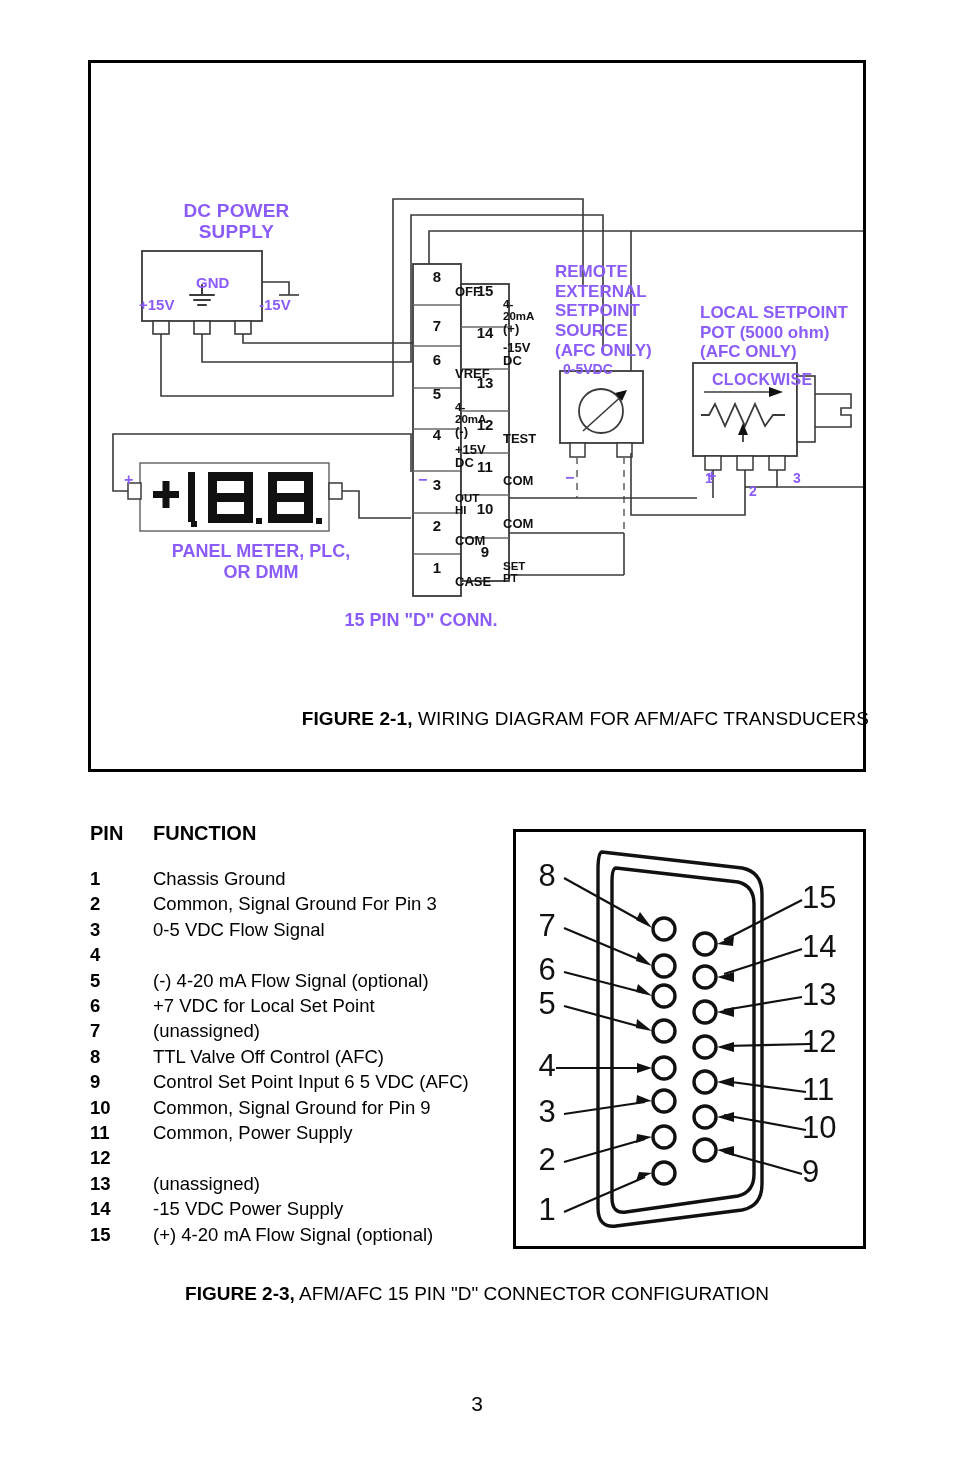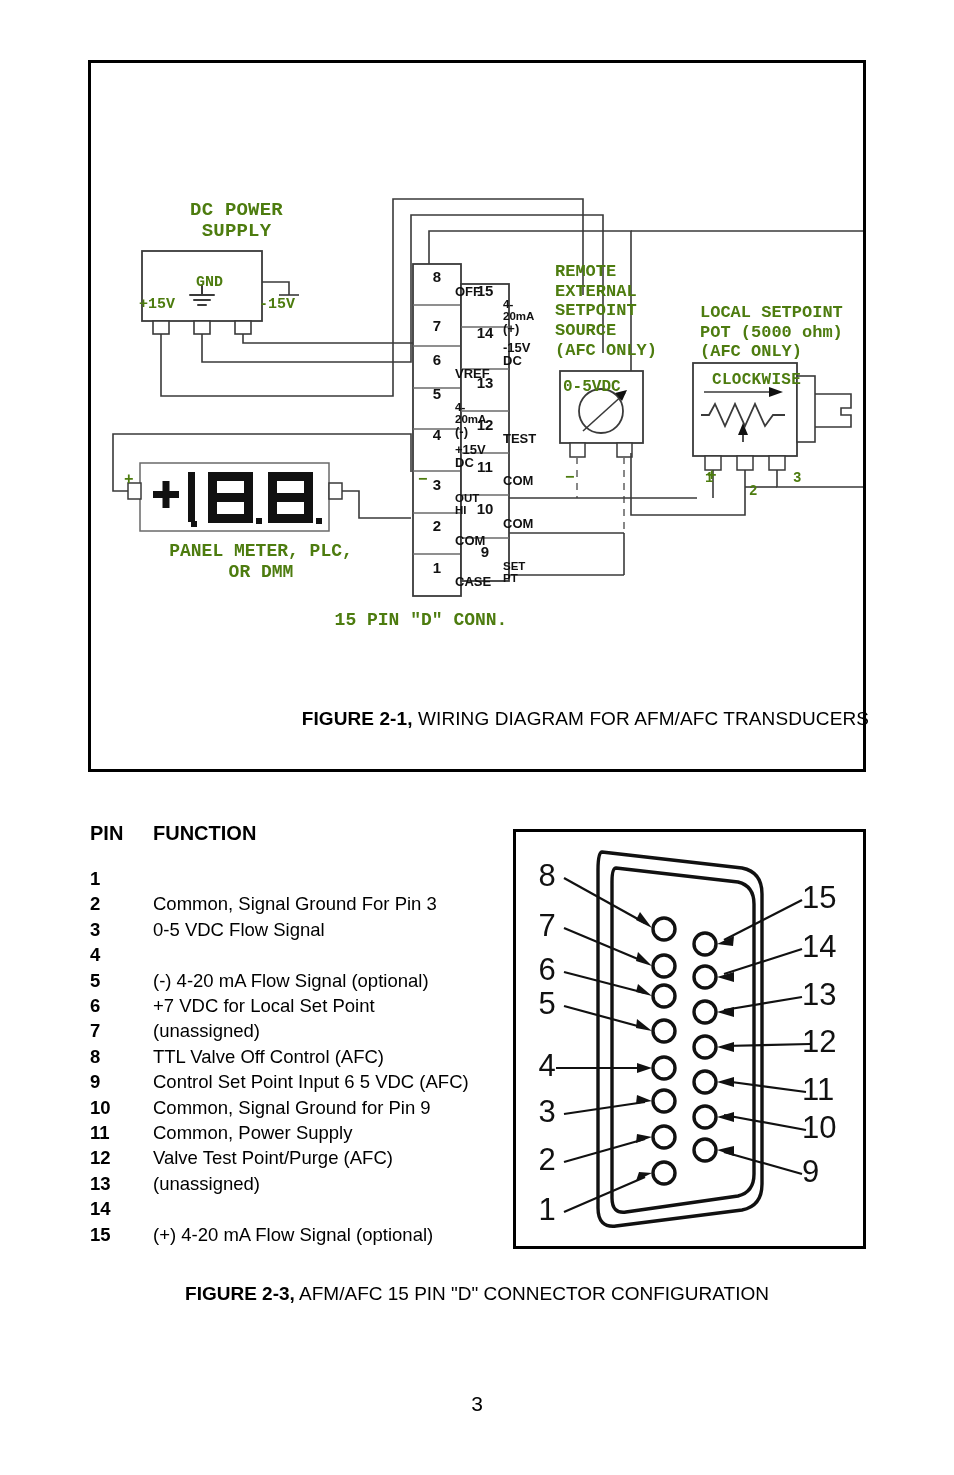--- a/index.html
+++ b/index.html
@@ -20,21 +20,21 @@
     position: absolute;
     left: 88px; top: 60px;
     width: 778px; height: 712px;
     border: 3px solid #000;
     background: #fff;
   }
 
   .diagram-svg { position: absolute; left: 0; top: 0; }
 
   
-  .lbl { position: absolute; font-family: Liberation Mono, monospace; color:#4d7c0f; white-space: pre; }
+  .lbl { position: absolute; font-family: Liberation Sans, sans-serif; color:#8b5cf6; white-space: pre; }
 
   #dcps-title {
     left: 58px; top: 137px; width: 175px;
     text-align: center; font-size: 19px; font-weight: 700; line-height: 1.12;
     letter-spacing: .2px;
   }
   #dcps-gnd  { left: 105px; top: 211px; font-size: 15px; font-weight: 700; }
   #dcps-p15  { left: 48px;  top: 233px; font-size: 15px; font-weight: 700; }
   #dcps-n15  { left: 168px; top: 233px; font-size: 15px; font-weight: 700; }
 
@@ -42,21 +42,21 @@
   #meter-minus { left: 327px; top: 408px; font-size: 16px; font-weight: 700; }
   #meter-caption {
     left: 20px; top: 478px; width: 300px; text-align: center;
     font-size: 18px; font-weight: 700; line-height: 1.15;
   }
 
   #remote-title {
     left: 464px; top: 199px; width: 160px;
     font-size: 17px; font-weight: 700; line-height: 1.16;
   }
-  #remote-range { left: 472px; top: 315px; font-size: 16px; font-weight: 700; }
+  #remote-range { left: 472px; top: 298px; font-size: 14px; font-weight: 700; }
   #remote-minus { left: 474px; top: 406px; font-size: 16px; font-weight: 700; }
   #remote-plus  { left: 616px; top: 404px; font-size: 16px; font-weight: 700; }
 
   #local-title {
     left: 609px; top: 240px; width: 180px;
     font-size: 17px; font-weight: 700; line-height: 1.16;
   }
   #local-cw { left: 621px; top: 308px; font-size: 16px; font-weight: 700; letter-spacing: .3px; }
   #local-t1 { left: 614px; top: 407px; font-size: 14px; font-weight: 700; }
   #local-t2 { left: 658px; top: 420px; font-size: 14px; font-weight: 700; }
@@ -394,20 +394,21 @@
 </div>
 
 <div id="pin-table">
   <div class="hdr">
     <div class="c1">PIN</div>
     <div class="c2">FUNCTION</div>
   </div>
   <div id="pin-table-rows">
       <div class="row">
         <div class="c1">1</div>
+        <div class="c2">Chassis Ground</div>
       </div>
       <div class="row">
         <div class="c1">2</div>
         <div class="c2">Common, Signal Ground For Pin 3</div>
       </div>
       <div class="row">
         <div class="c1">3</div>
         <div class="c2">0-5 VDC Flow Signal</div>
       </div>
       <div class="row">
@@ -436,28 +437,28 @@
       <div class="row">
         <div class="c1">10</div>
         <div class="c2">Common, Signal Ground for Pin 9</div>
       </div>
       <div class="row">
         <div class="c1">11</div>
         <div class="c2">Common, Power Supply</div>
       </div>
       <div class="row">
         <div class="c1">12</div>
-        <div class="c2">Valve Test Point/Purge (AFC)</div>
       </div>
       <div class="row">
         <div class="c1">13</div>
         <div class="c2">(unassigned)</div>
       </div>
       <div class="row">
         <div class="c1">14</div>
+        <div class="c2">-15 VDC Power Supply</div>
       </div>
       <div class="row">
         <div class="c1">15</div>
         <div class="c2">(+) 4-20 mA Flow Signal (optional)</div>
       </div>
     </div>
 </div>
 
 <div id="fig23-frame">
   <svg width="347" height="414" viewBox="0 0 347 414">

